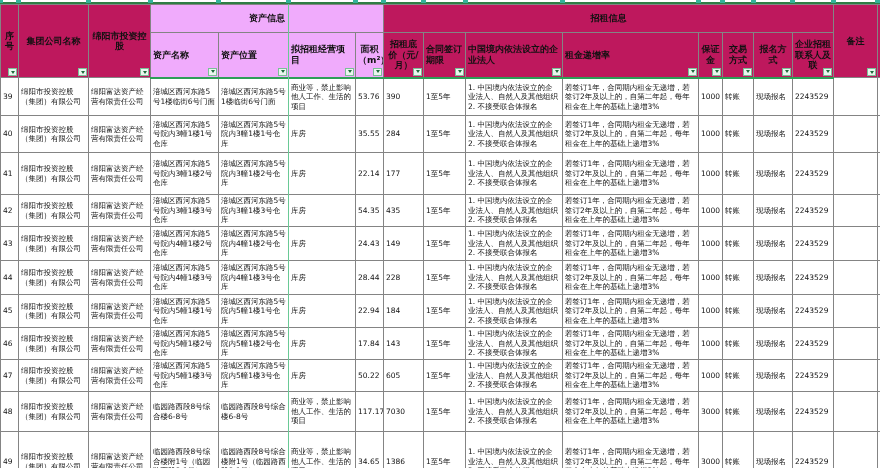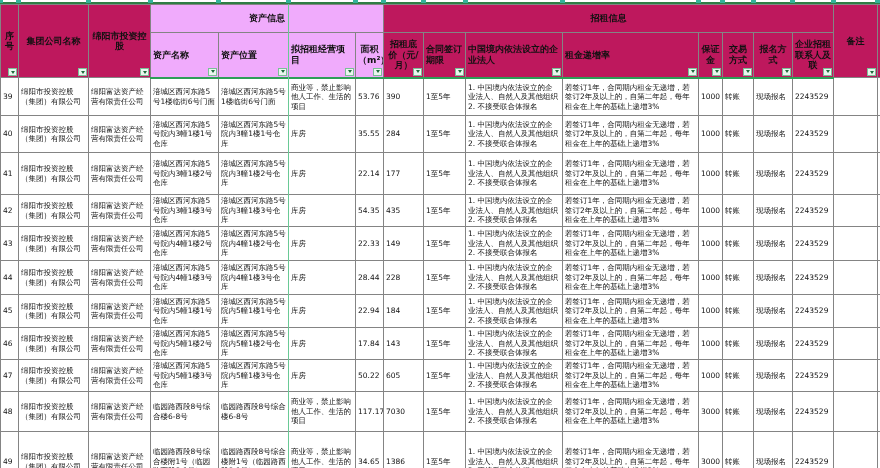--- a/index.html
+++ b/index.html
@@ -209,21 +209,21 @@
           <td class="c-remark"></td>
           <td class="c-_s"></td>
         </tr>
         <tr style="height: 34px;">
           <td class="c-seq">43</td>
           <td class="c-company">绵阳市投资控股（集团）有限公司</td>
           <td class="c-enterprise">绵阳富达资产经营有限责任公司</td>
           <td class="c-asset_name">涪城区西河东路5号院内4幢1楼2号仓库</td>
           <td class="c-asset_location">涪城区西河东路5号院内4幢1楼2号仓库</td>
           <td class="c-project">库房</td>
-          <td class="c-area">22.33</td>
+          <td class="c-area">24.43</td>
           <td class="c-price">149</td>
           <td class="c-term">1至5年</td>
           <td class="c-conditions">1. 中国境内依法设立的企业法人、自然人及其他组织
 2. 不接受联合体报名</td>
           <td class="c-rent_increase">若签订1年，合同期内租金无递增，若签订2年及以上的，自第二年起，每年租金在上年的基础上递增3%</td>
           <td class="c-deposit">1000</td>
           <td class="c-trade_method">转账</td>
           <td class="c-signup_method">现场报名</td>
           <td class="c-contact">2243529</td>
           <td class="c-remark"></td>

